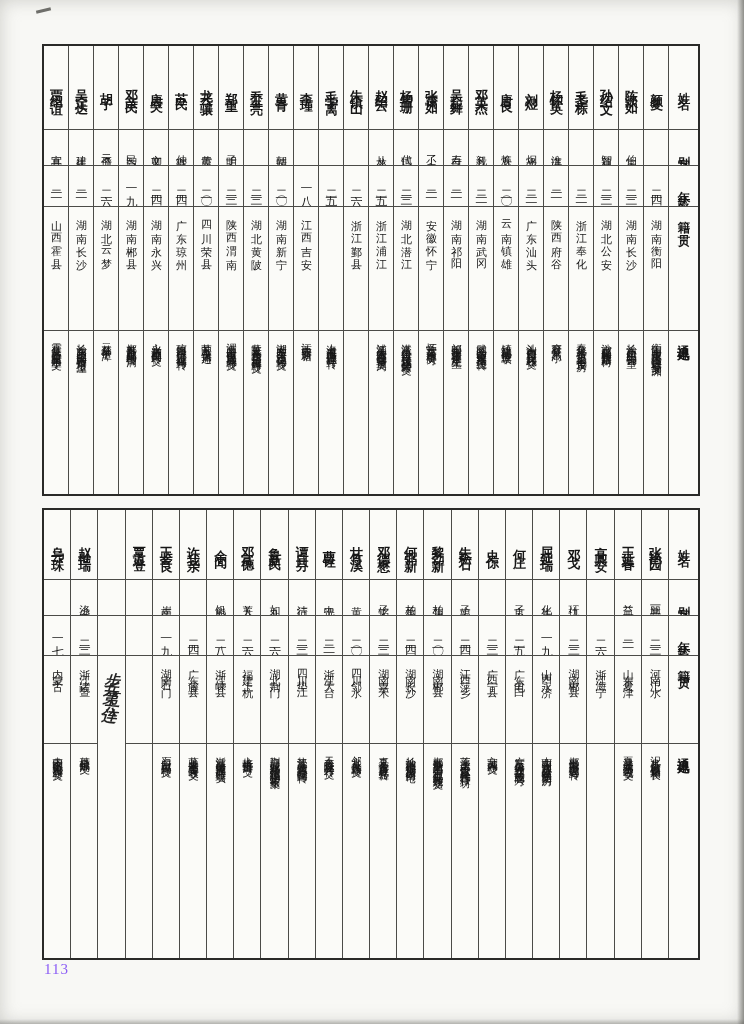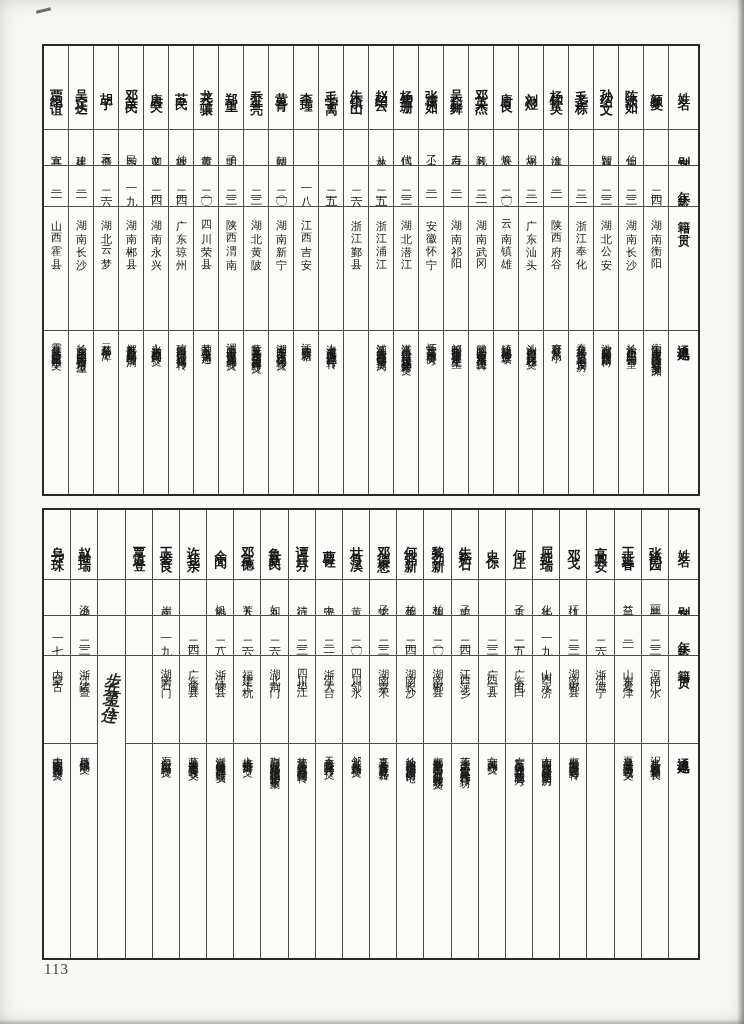--- a/index.html
+++ b/index.html
@@ -70,21 +70,21 @@
 
   
   .unit-col .cell-origin{overflow:visible;border-bottom:none;}
   .table-bottom .unit-col .cell-origin span{
     font-size:15px;font-style:italic;letter-spacing:9px;
     transform:rotate(5deg);font-weight:600;color:#222;
   }
 
   .page-num{
     position:absolute;left:44px;top:961px;
-    font-size:15px;letter-spacing:1px;color:#404040;
+    font-size:15px;letter-spacing:1px;color:#8b5cf6;
   }
 </style>
 </head>
 <body>
 
 <div class="page">
 
   <div class="mark-topleft"></div>
 
   <div class="dir-table table-top" id="table-top">

